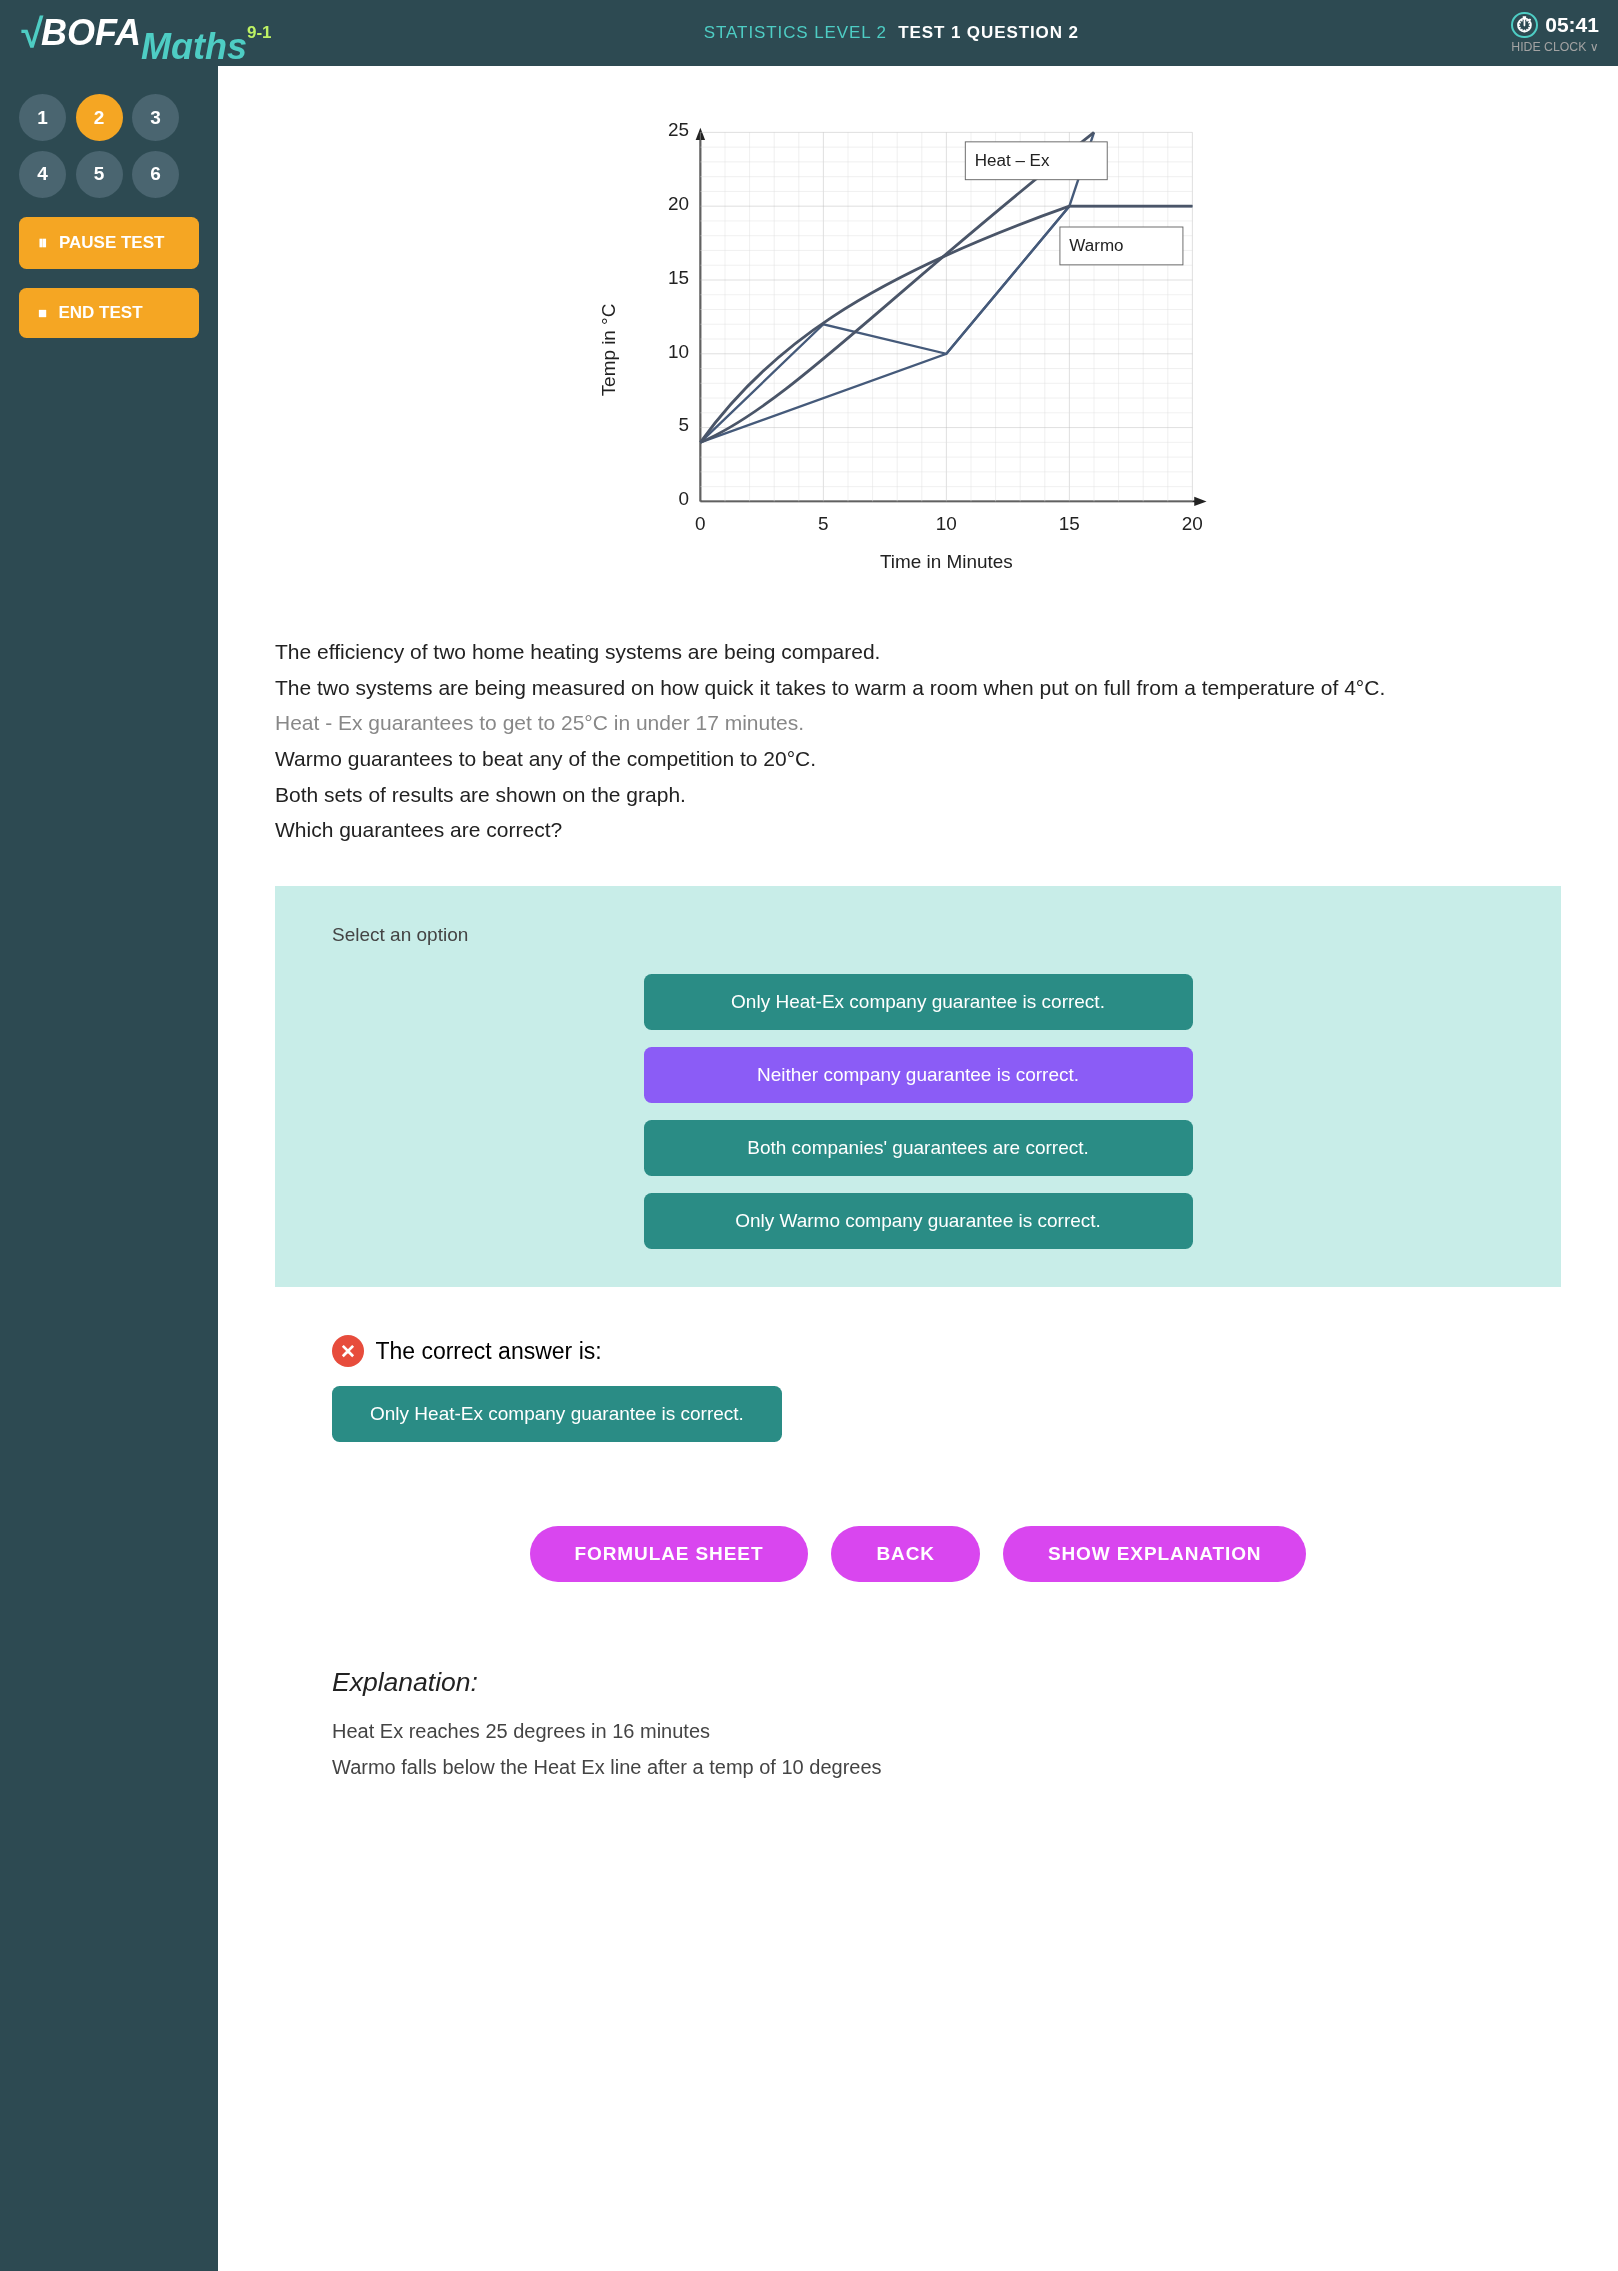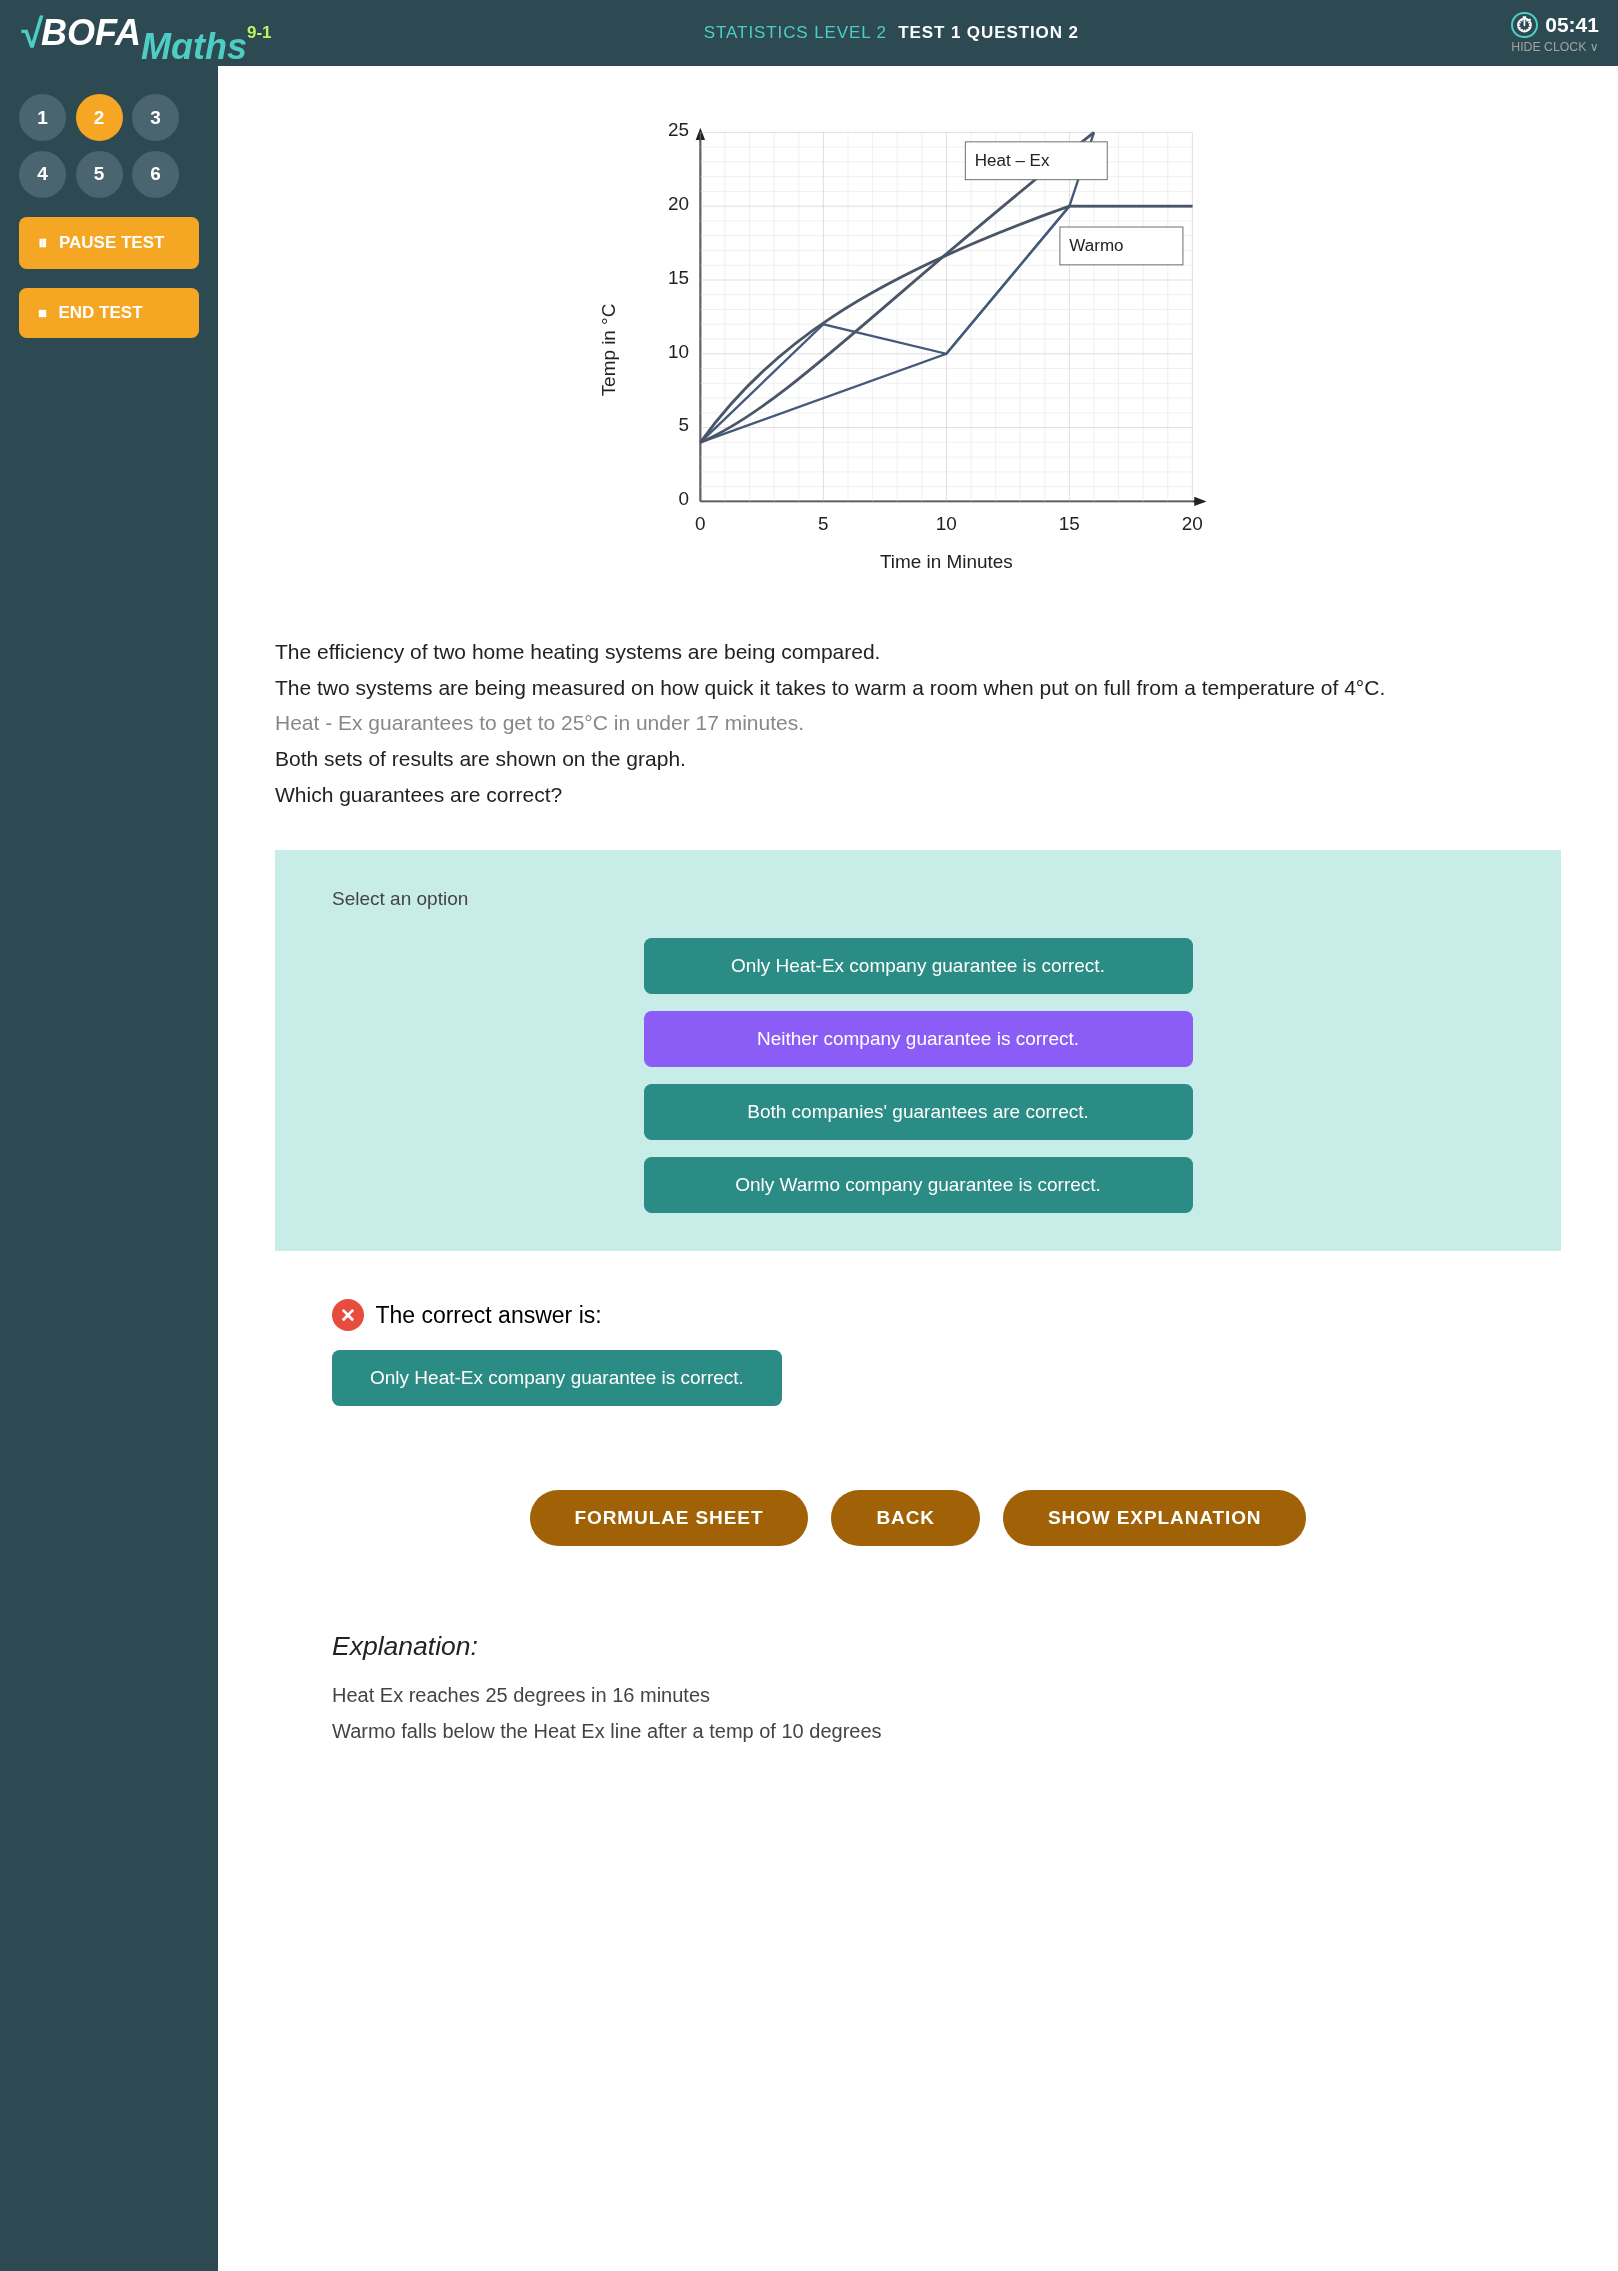--- a/index.html
+++ b/index.html
@@ -200,21 +200,21 @@
 
     
     .bottom-buttons {
       display: flex;
       justify-content: center;
       gap: 23px;
       padding: 28px 57px;
       margin-bottom: 38px;
     }
     .nav-btn {
-      background: #a16207;
+      background: #d946ef;
       color: #fff;
       border: none;
       border-radius: 28px;
       padding: 17px 45px;
       font-size: 19px;
       font-weight: bold;
       letter-spacing: 0.9px;
       cursor: pointer;
     }
 
@@ -376,20 +376,21 @@
           <rect x="490" y="130" width="130" height="40" fill="white" stroke="#666" stroke-width="1"></rect>
           <text x="500" y="155" font-size="18" fill="#222">Warmo</text>
         </svg>
       </div>
     </div>
 
     <div class="question-text">
       <div>The efficiency of two home heating systems are being compared.</div>
       <div>The two systems are being measured on how quick it takes to warm a room when put on full from a temperature of 4°C.</div>
       <div style="color:#888;">Heat - Ex guarantees to get to 25°C in under 17 minutes.</div>
+      <div>Warmo guarantees to beat any of the competition to 20°C.</div>
       <div>Both sets of results are shown on the graph.</div>
       <div>Which guarantees are correct?</div>
     </div>
 
     <div class="answer-section">
       <div class="select-label">Select an option</div>
       <div class="options-list">
         <button class="option-btn">Only Heat-Ex company guarantee is correct.</button>
         <button class="option-btn selected">Neither company guarantee is correct.</button>
         <button class="option-btn">Both companies' guarantees are correct.</button>

